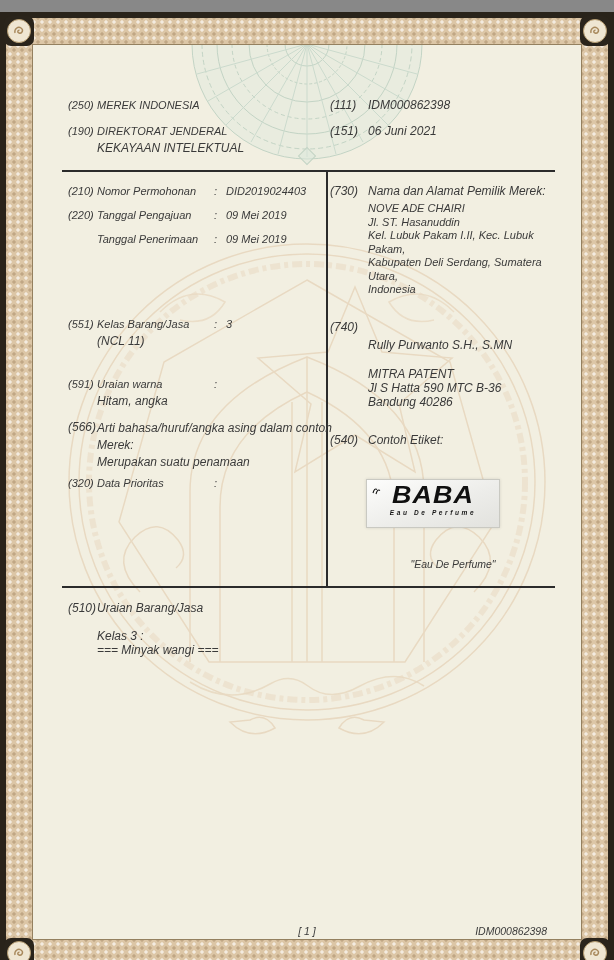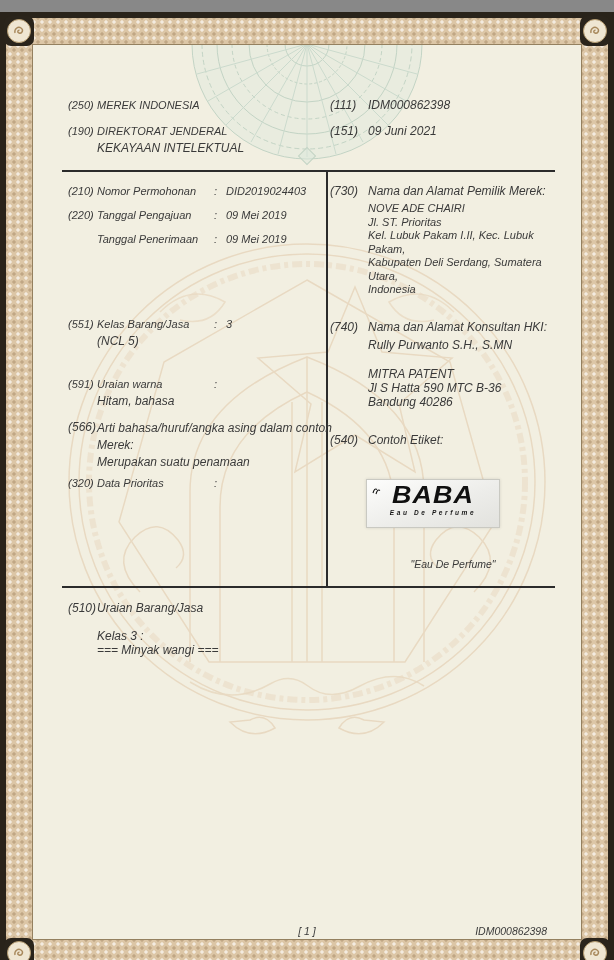--- a/index.html
+++ b/index.html
@@ -161,21 +161,21 @@
   </div>
   <div class="abs t rcode" style="top:86px;">(111)</div>
   <div class="abs t rtext" style="top:86px;">IDM000862398</div>
 
   <div class="abs kv" style="left:68px; top:112px;">
     <span class="code">(190)</span>
     <span>DIREKTORAT JENDERAL</span>
   </div>
   <div class="abs t" style="left:97px; top:129px;text-align:center;">KEKAYAAN INTELEKTUAL</div>
   <div class="abs t rcode" style="top:112px;">(151)</div>
-  <div class="abs t rtext" style="top:112px;">09 Juni 2021</div>
+  <div class="abs t rtext" style="top:112px;">06 Juni 2021</div>
 
   <div class="abs kv" style="left:68px; top:172px;">
     <span class="code">(210)</span>
     <span class="label">Nomor Permohonan</span>
     <span class="colon">:</span>
     <span>DID2019024403</span>
   </div>
   <div class="abs kv" style="left:68px; top:196px;">
     <span class="code">(220)</span>
     <span class="label">Tanggal Pengajuan</span>
@@ -188,57 +188,56 @@
     <span class="colon">:</span>
     <span>09 Mei 2019</span>
   </div>
 
   <div class="abs kv" style="left:68px; top:305px;">
     <span class="code">(551)</span>
     <span class="label">Kelas Barang/Jasa</span>
     <span class="colon">:</span>
     <span>3</span>
   </div>
-  <div class="abs t" style="left:97px; top:322px;">(NCL 5)</div>
+  <div class="abs t" style="left:97px; top:322px;">(NCL 11)</div>
 
   <div class="abs kv" style="left:68px; top:365px;">
     <span class="code">(591)</span>
     <span class="label">Uraian warna</span>
     <span class="colon">:</span>
   </div>
-  <div class="abs t" style="left:97px; top:382px;">Hitam, bahasa</div>
+  <div class="abs t" style="left:97px; top:382px;">Hitam, angka</div>
 
   <div class="abs t" style="left:68px; top:408px;">(566)</div>
   <div class="abs t" style="left:97px; top:408px; line-height:17px;">
     <div>Arti bahasa/huruf/angka asing dalam contoh</div>
     <div>Merek:</div>
     <div>Merupakan suatu penamaan</div>
   </div>
 
   <div class="abs kv" style="left:68px; top:464px;">
     <span class="code">(320)</span>
     <span class="label">Data Prioritas</span>
     <span class="colon">:</span>
   </div>
 
 
   <div class="abs t rcode" style="top:172px;">(730)</div>
   <div class="abs t rtext" style="top:172px;">Nama dan Alamat Pemilik Merek:</div>
   <div class="abs lines rtext" style="top:190px;">
     <div>NOVE ADE CHAIRI</div>
-    <div>Jl. ST. Prioritas</div>
+    <div>Jl. ST. Hasanuddin</div>
     <div>Kel. Lubuk Pakam I.II, Kec. Lubuk</div>
     <div>Pakam,</div>
     <div>Kabupaten Deli Serdang, Sumatera</div>
     <div>Utara,</div>
     <div>Indonesia</div>
   </div>
 
   <div class="abs t rcode" style="top:308px;">(740)</div>
-  <div class="abs t rtext" style="top:308px;">Nama dan Alamat Konsultan HKI:</div>
   <div class="abs t rtext" style="top:326px;">Rully Purwanto S.H., S.MN</div>
   <div class="abs t rtext" style="top:355px;">MITRA PATENT</div>
   <div class="abs t rtext" style="top:369px;">Jl S Hatta 590 MTC B-36</div>
   <div class="abs t rtext" style="top:383px;">Bandung 40286</div>
 
   <div class="abs t rcode" style="top:421px;">(540)</div>
   <div class="abs t rtext" style="top:421px;">Contoh Etiket:</div>
 
   <div class="abs logo-box">
     <span class="logo-mark">

